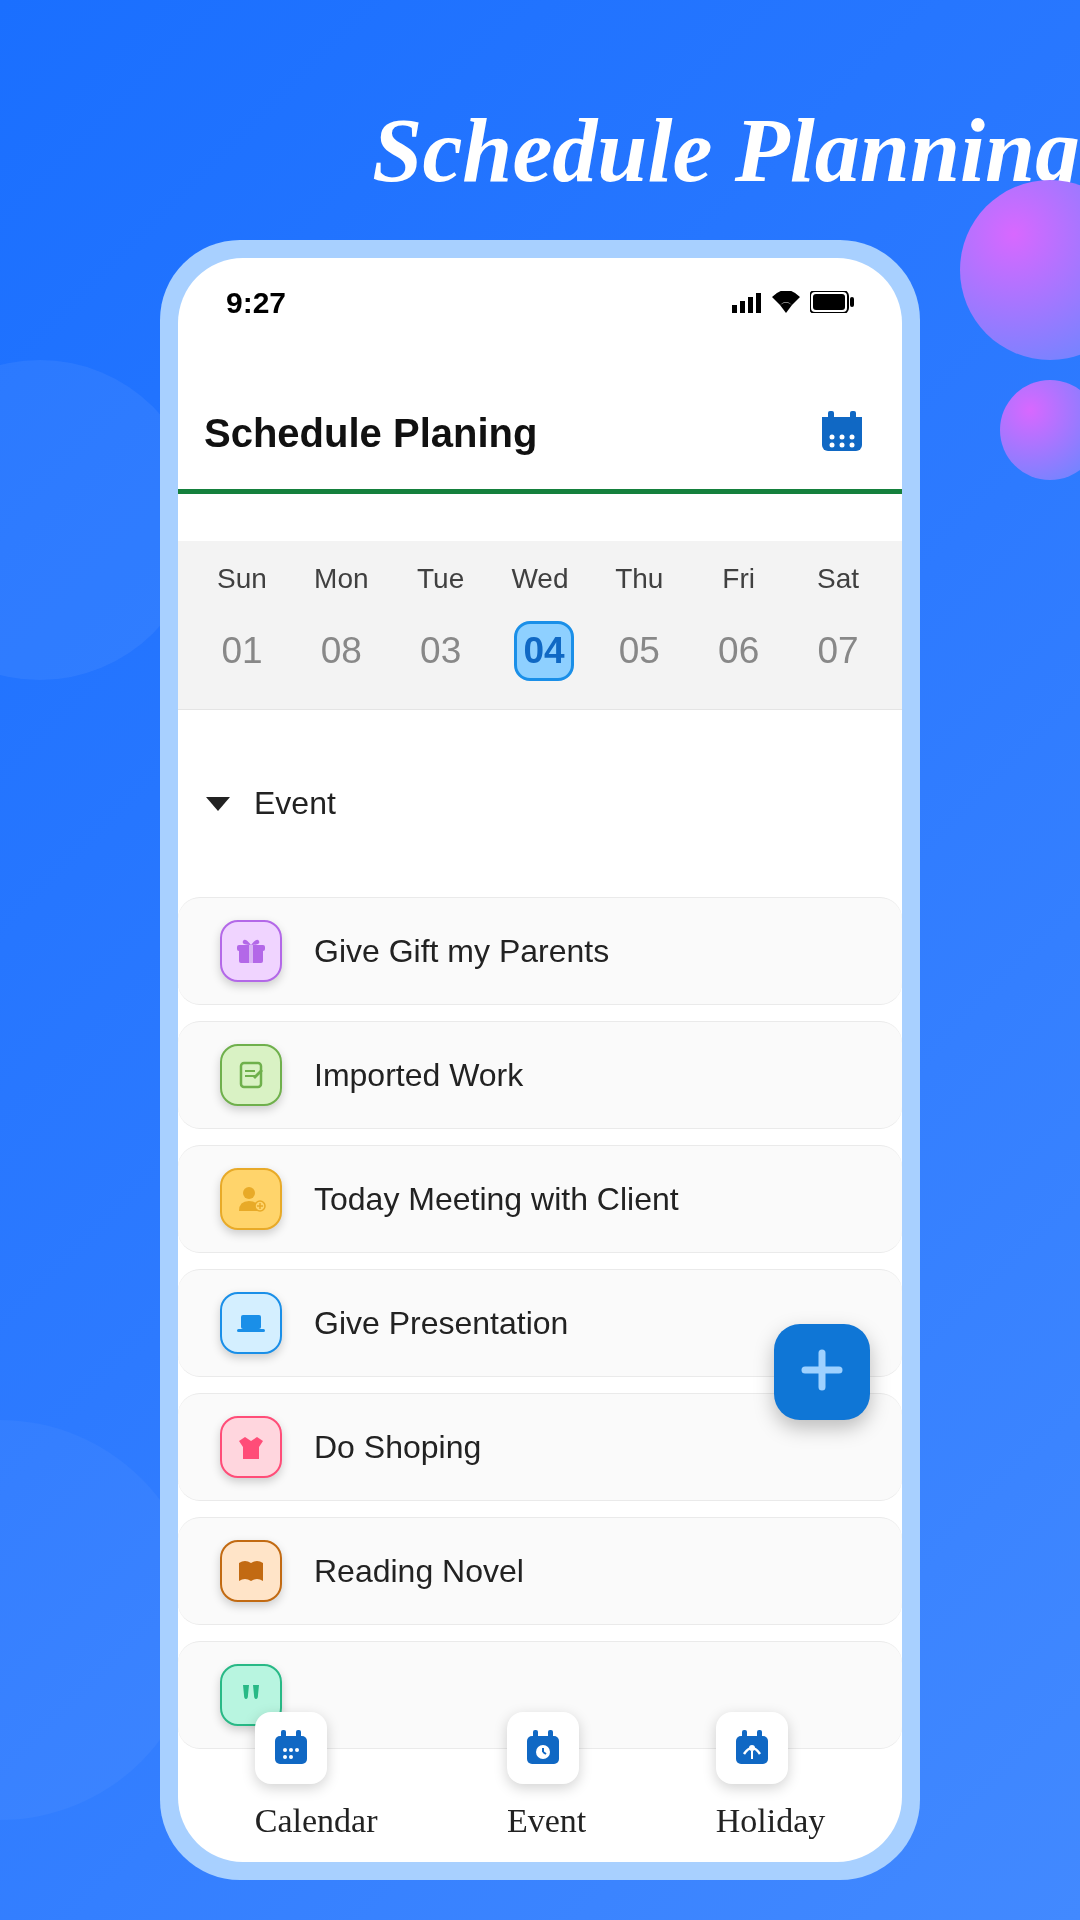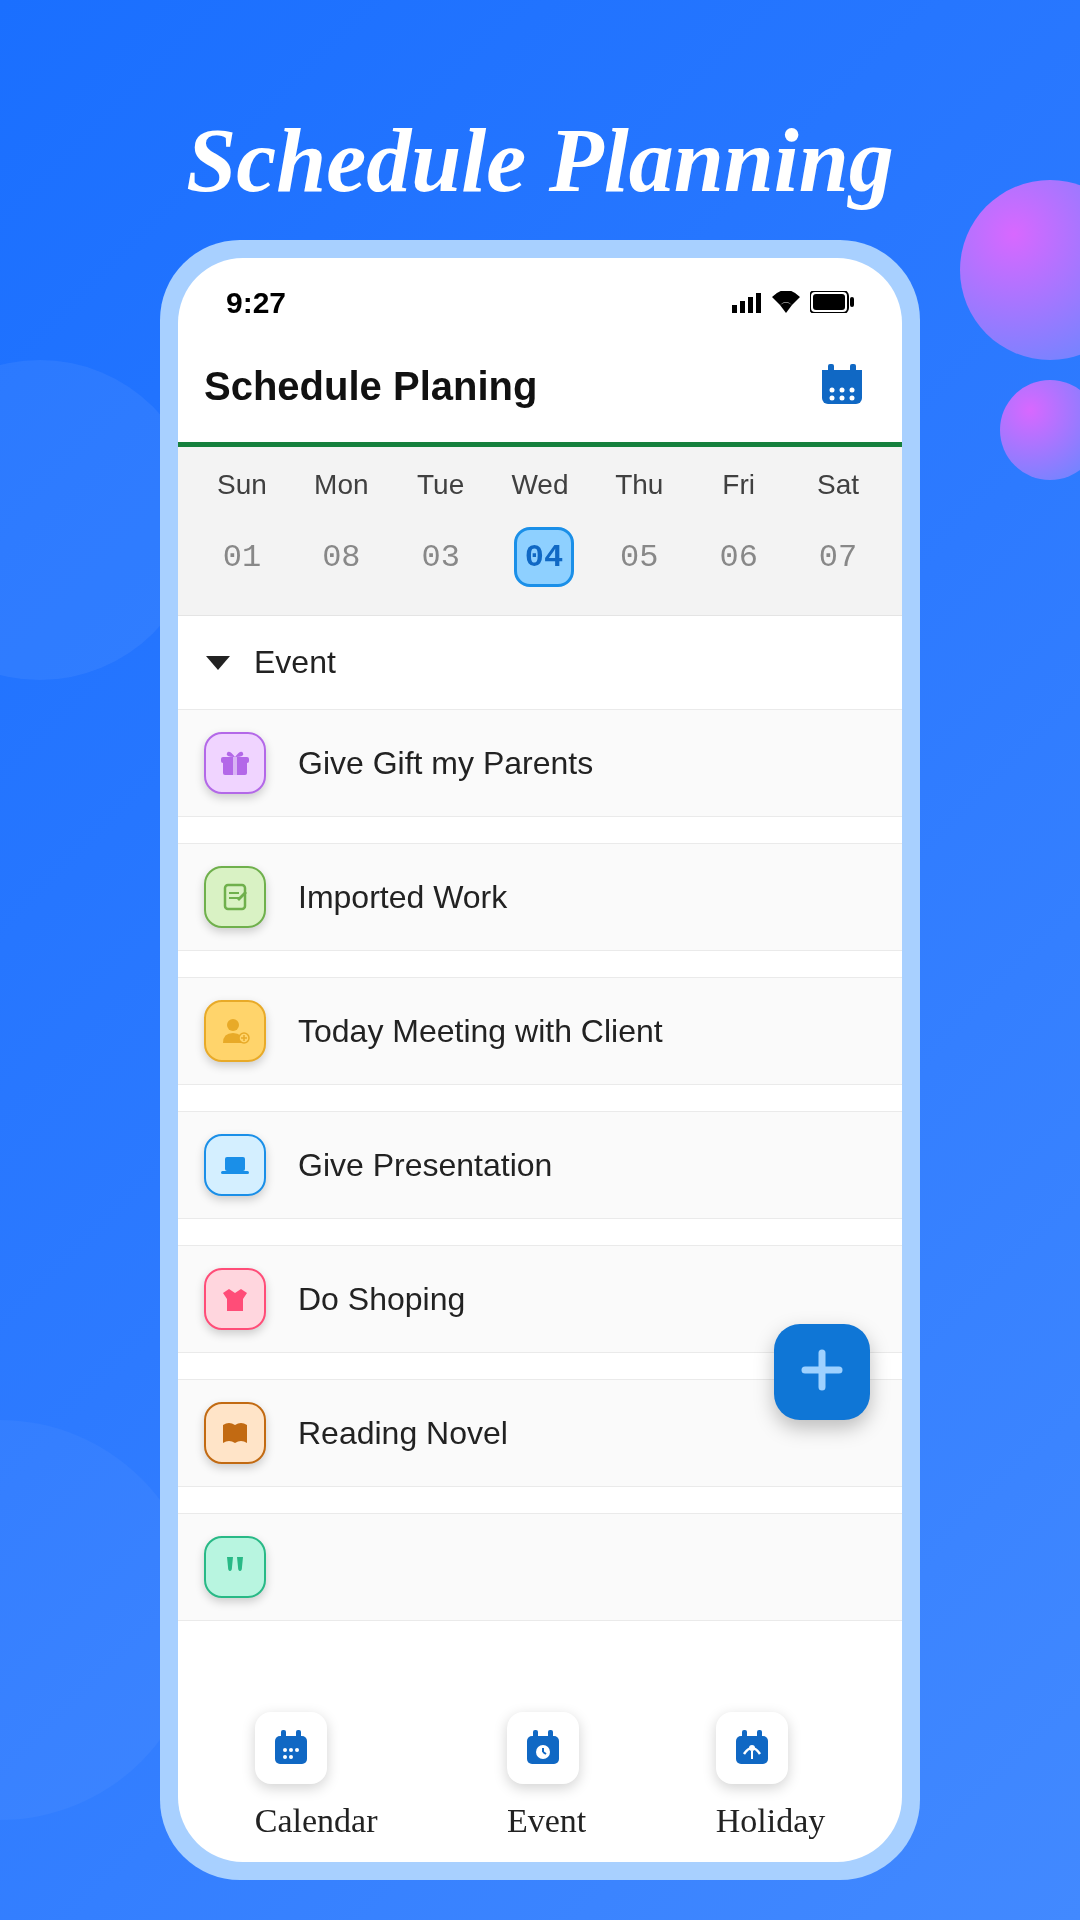--- a/index.html
+++ b/index.html
@@ -36,27 +36,28 @@
 }
 .bg-circle-4 {
   position: absolute;
   width: 400px; height: 400px;
   border-radius: 50%;
   background: rgba(255,255,255,0.04);
   bottom: 100px; left: -200px;
 }
 
 .page-title {
-  text-align: center;
+  text-align: right;
   color: #fff;
   font-size: 90px;
   font-family: 'Brush Script MT', cursive;
   font-style: italic;
-  padding-top: 109px;
+  padding-top: 70px;
   font-weight: 600;
+  margin-top: 29px;
 }
 
 .phone-frame {
   position: absolute;
   top: 240px;
   left: 50%;
   transform: translateX(-50%);
   width: 760px;
   height: 1640px;
   background: #a8d0ff;
@@ -65,20 +66,21 @@
 }
 
 .phone-screen {
   width: 100%;
   height: 100%;
   background: #fff;
   border-radius: 65px;
   overflow: hidden;
   display: flex;
   flex-direction: column;
+  gap: 47px;
 }
 
 .status-bar {
   display: flex;
   justify-content: space-between;
   align-items: center;
   padding: 28px 48px 16px 48px;
   font-weight: 700;
   font-size: 30px;
 }
@@ -115,25 +117,24 @@
   align-items: center;
   gap: 26px;
   width: 80px;
 }
 .day-label {
   color: #404040;
   font-size: 28px;
 }
 .day-num {
   color: #888;
-  font-size: 32px;
+  font-size: 37px;
   width: 60px; height: 60px;
   display: flex; align-items: center; justify-content: center;
   border-radius: 16px;
-  font-family: Liberation Mono, monospace;
 }
 .day-num.selected {
   background: #8ed0ff;
   border: 3px solid #1a8fe8;
   color: #1068c4;
   font-weight: 600;
   margin-left: 8px;
 }
 
 .section-header {
@@ -152,25 +153,26 @@
 }
 
 .event-list {
   display: flex;
   flex-direction: column;
 }
 .event-item {
   display: flex;
   align-items: center;
   gap: 32px;
-  padding: 22px 26px;
+  padding: 22px 42px;
   background: #fafafa;
   border-top: 1px solid #eaeaea;
   border-bottom: 1px solid #eaeaea;
-  margin-bottom: 26px;
+  margin-bottom: 16px;
+  border-radius: 22px;
 }
 .event-icon-box {
   width: 62px; height: 62px;
   border-radius: 18px;
   display: flex;
   align-items: center;
   justify-content: center;
   box-shadow: 0 4px 10px rgba(0,0,0,0.18);
 }
 .event-label {

